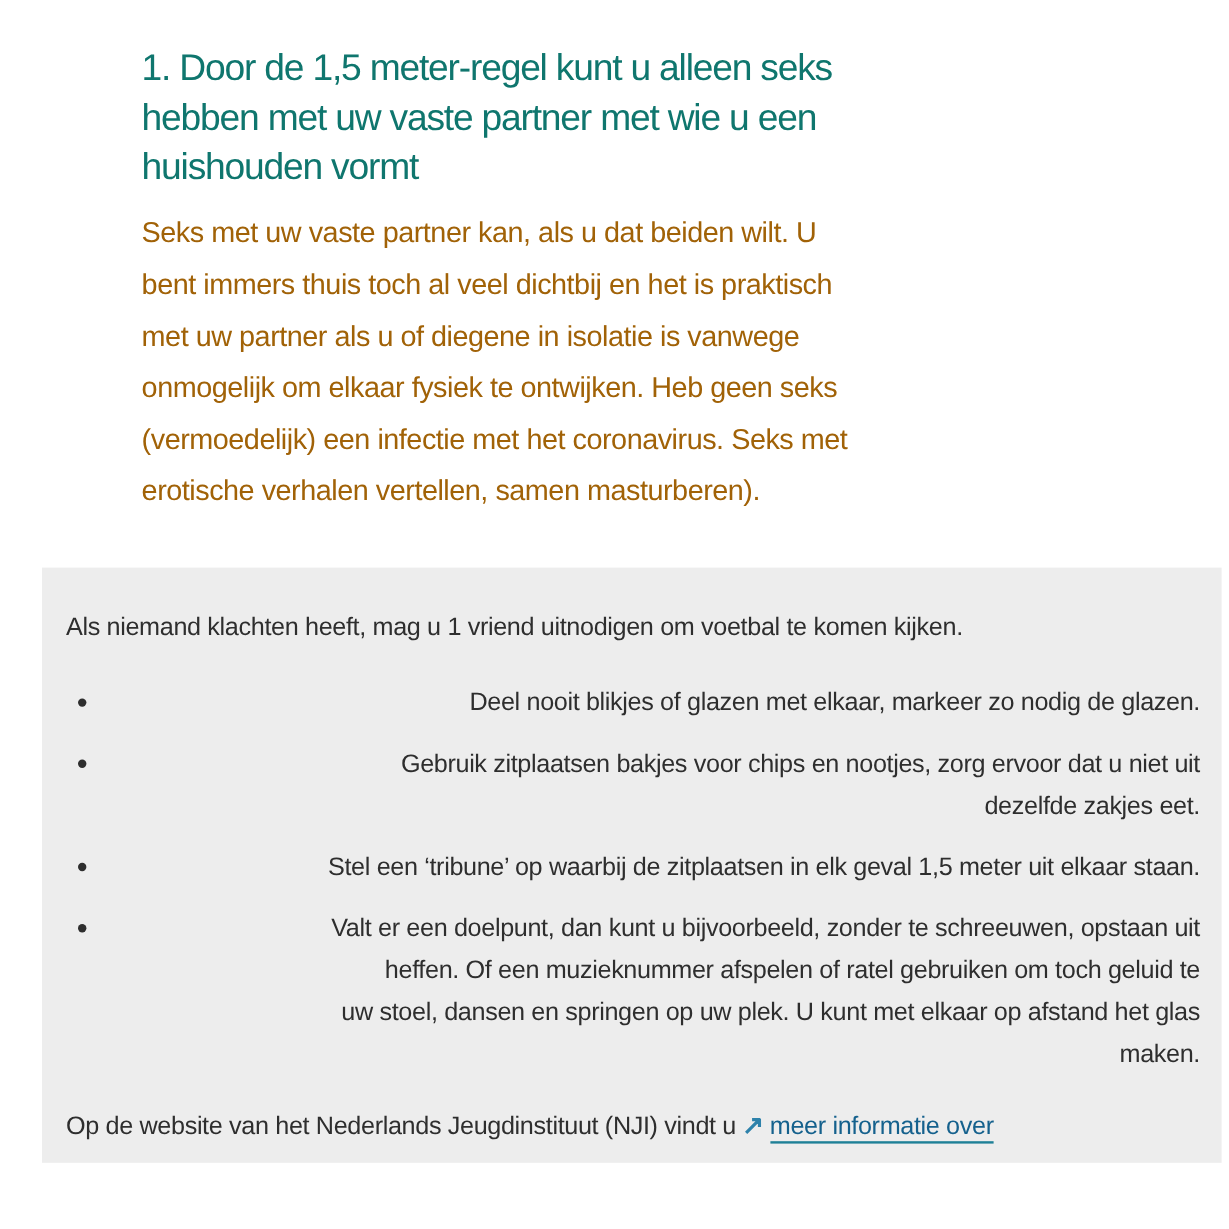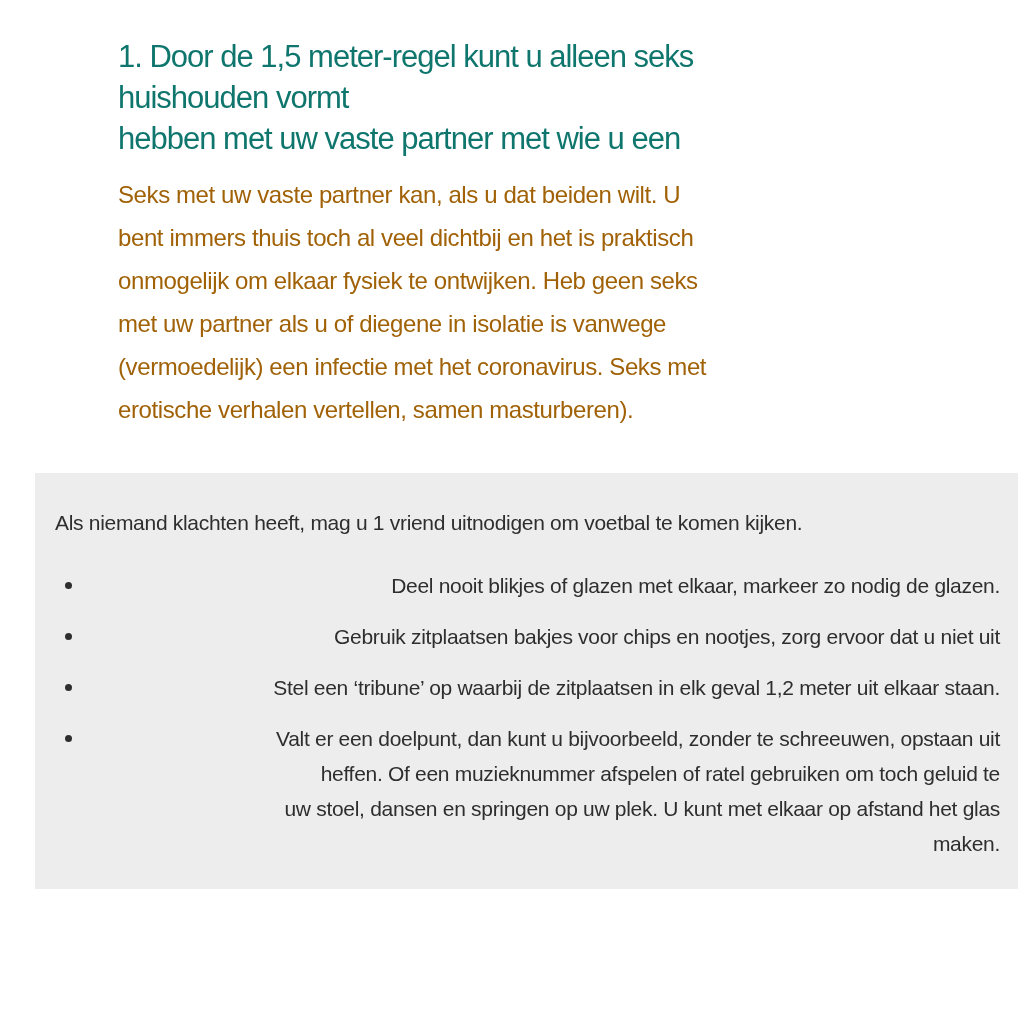--- a/index.html
+++ b/index.html
@@ -86,51 +86,55 @@
     padding-bottom: 1px;
     cursor: pointer;
   }
 </style>
 </head>
 <body>
 
 <div class="article">
   <h2 class="heading">
     <div class="line">1. Door de 1,5 meter-regel kunt u alleen seks</div>
+    <div class="line">hebben met uw vaste partner met wie u een</div>
     <div class="line">huishouden vormt</div>
-    <div class="line">hebben met uw vaste partner met wie u een</div>
   </h2>
   <div class="paragraph">
     <div class="line">Seks met uw vaste partner kan, als u dat beiden wilt. U</div>
     <div class="line">bent immers thuis toch al veel dichtbij en het is praktisch</div>
+    <div class="line">met uw partner als u of diegene in isolatie is vanwege</div>
     <div class="line">onmogelijk om elkaar fysiek te ontwijken. Heb geen seks</div>
-    <div class="line">met uw partner als u of diegene in isolatie is vanwege</div>
     <div class="line">(vermoedelijk) een infectie met het coronavirus. Seks met</div>
     <div class="line">erotische verhalen vertellen, samen masturberen).</div>
   </div>
 </div>
 
 <div class="info-box">
   <div class="intro">Als niemand klachten heeft, mag u 1 vriend uitnodigen om voetbal te komen kijken.</div>
 
   <ul class="tips">
     <li>
       <span class="dot"></span>
       <div class="line">Deel nooit blikjes of glazen met elkaar, markeer zo nodig de glazen.</div>
     </li>
     <li>
       <span class="dot"></span>
       <div class="line">Gebruik zitplaatsen bakjes voor chips en nootjes, zorg ervoor dat u niet uit</div>
+      <div class="line">dezelfde zakjes eet.</div>
     </li>
     <li>
       <span class="dot"></span>
-      <div class="line">Stel een ‘tribune’ op waarbij de zitplaatsen in elk geval 1,2 meter uit elkaar staan.</div>
+      <div class="line">Stel een ‘tribune’ op waarbij de zitplaatsen in elk geval 1,5 meter uit elkaar staan.</div>
     </li>
     <li>
       <span class="dot"></span>
       <div class="line">Valt er een doelpunt, dan kunt u bijvoorbeeld, zonder te schreeuwen, opstaan uit</div>
       <div class="line">heffen. Of een muzieknummer afspelen of ratel gebruiken om toch geluid te</div>
       <div class="line">uw stoel, dansen en springen op uw plek. U kunt met elkaar op afstand het glas</div>
       <div class="line">maken.</div>
     </li>
   </ul>
 
+  <div class="footer-note">
+    <span>Op de website van het Nederlands Jeugdinstituut (NJI) vindt u</span><span class="ext-arrow">↗</span><a class="more-info-link">meer informatie over</a>
+  </div>
 </div>
 
 </body></html>

